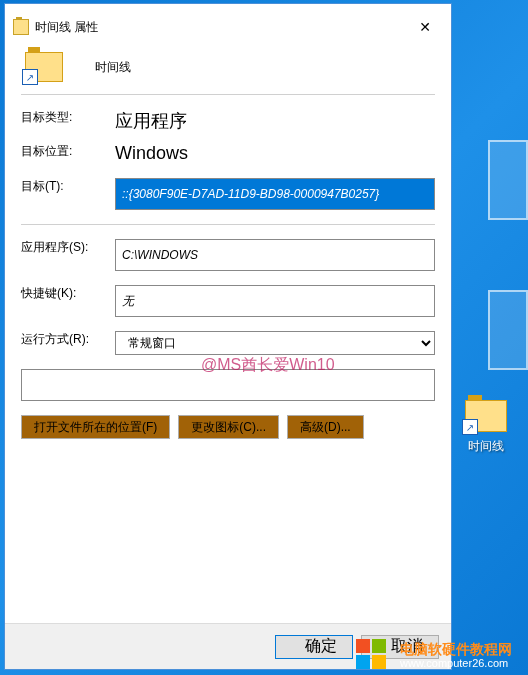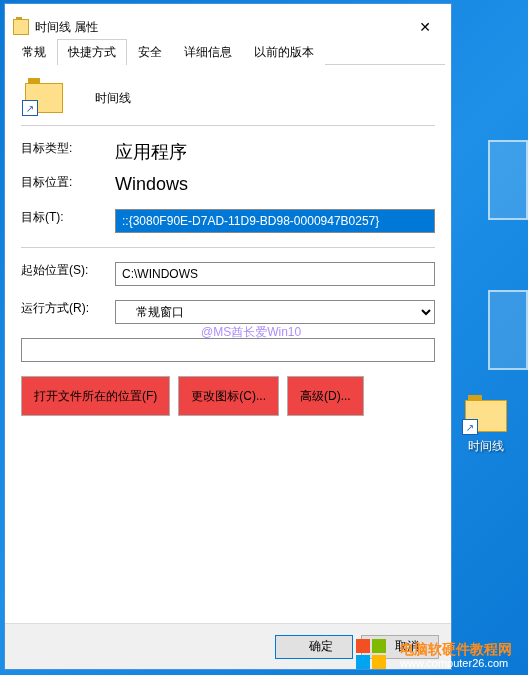--- a/index.html
+++ b/index.html
@@ -123,78 +123,79 @@
       font-size: 12px;
     }
     .field-row.tight { margin-bottom: 10px; }
     .field-label {
       width: 94px;
       flex-shrink: 0;
     }
     .field-value { font-size: 18px; }
     .field-input {
       flex: 1;
-      height: 24px;
+      height: 32px;
       padding: 2px 6px;
       font-size: 12px;
       border: 1px solid #888;
       outline: none;
       font-family: inherit;
+      font-style: italic;
     }
     .field-input.selected {
       background: #0078d7;
       color: #fff;
     }
     .field-select {
       flex: 1;
       height: 24px;
       font-size: 12px;
       border: 1px solid #888;
-      padding: 0 16px;
+      padding: 0 8px;
       background: #fff;
     }
     .hr { border-top: 1px solid #d0d0d0; margin: 6px 0 14px 0; }
     .btn-row {
       display: flex;
       gap: 8px;
       margin-top: 4px;
     }
     .btn {
-      height: 40px;
+      height: 24px;
       padding: 0 12px;
       font-size: 12px;
-      background: #ef4444;
+      background: #a16207;
       border: 1px solid #adadad;
       cursor: pointer;
       font-family: inherit;
     }
     .dialog-footer {
       height: 46px;
       background: #f0f0f0;
       border-top: 1px solid #dcdcdc;
       display: flex;
       align-items: center;
       justify-content: flex-end;
       padding: 0 12px;
       gap: 8px;
     }
     .footer-btn {
       width: 78px; height: 24px;
-      font-size: 12px;
+      font-size: 16px;
       background: #e1e1e1;
       border: 1px solid #adadad;
       cursor: pointer;
       font-family: inherit;
       padding-left: 14px;
     }
     .footer-btn.primary { border: 1px solid #0078d7; }
     .watermark {
       position: absolute;
-      color: #8b5cf6;
-      font-size: 12px;
+      color: #be185d;
+      font-size: 16px;
       opacity: 0.7;
       pointer-events: none;
     }
     .desktop-icon {
       position: absolute;
       right: 15px; top: 400px;
       width: 54px;
       display: flex;
       flex-direction: column;
       align-items: center;
@@ -259,29 +260,20 @@
 <div class="bg-window bg-w1"></div>
 <div class="bg-window bg-w2"></div>
 
 <div class="dialog">
   <div class="titlebar">
     <div class="titlebar-icon"></div>
     <div class="titlebar-title">时间线 属性</div>
     <div class="close-btn">✕</div>
   </div>
 
-  <div class="tabs-wrap">
-    <div class="tabs">
-      <div class="tab">常规</div>
-      <div class="tab active">快捷方式</div>
-      <div class="tab">安全</div>
-      <div class="tab">详细信息</div>
-      <div class="tab">以前的版本</div>
-    </div>
-  </div>
 
   <div class="tab-content">
     <div class="icon-row">
       <div class="big-icon">
         <div class="arrow">↗</div>
       </div>
       <div class="icon-label">时间线</div>
     </div>
 
     <div class="field-row tight">
@@ -293,22 +285,26 @@
       <div class="field-value">Windows</div>
     </div>
     <div class="field-row">
       <div class="field-label">目标(T):</div>
       <input class="field-input selected" value="::{3080F90E-D7AD-11D9-BD98-0000947B0257}" style="">
     </div>
 
     <div class="hr"></div>
 
     <div class="field-row">
-      <div class="field-label">起始位置(S):</div>
+      <div class="field-label">应用程序(S):</div>
       <input class="field-input" value="C:\WINDOWS" style="">
+    </div>
+    <div class="field-row">
+      <div class="field-label">快捷键(K):</div>
+      <input class="field-input" value="无" style="">
     </div>
     <div class="field-row" style="position:relative;">
       <div class="field-label">运行方式(R):</div>
       <select class="field-select">
         <option>常规窗口</option>
       </select>
       <div class="watermark" style="left:180px; top:24px;">@MS酋长爱Win10</div>
     </div>
     <div class="field-row">
       <input class="field-input" value="" style="">

